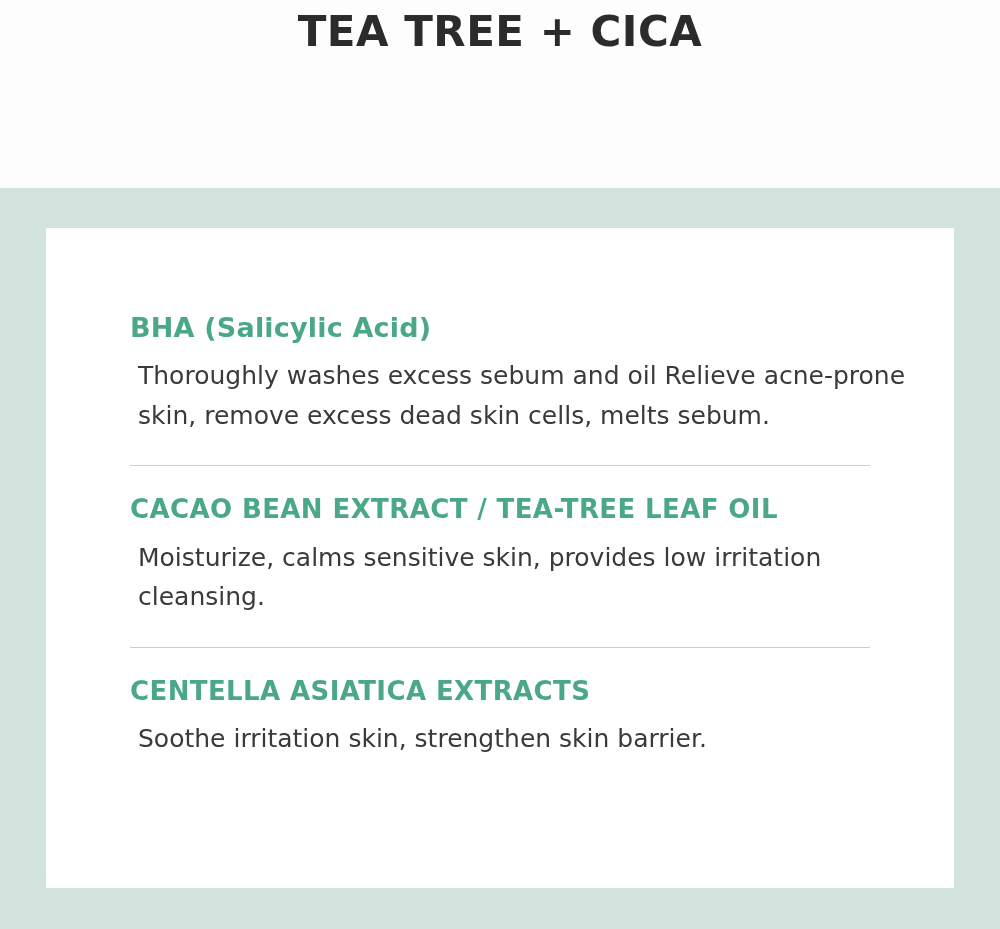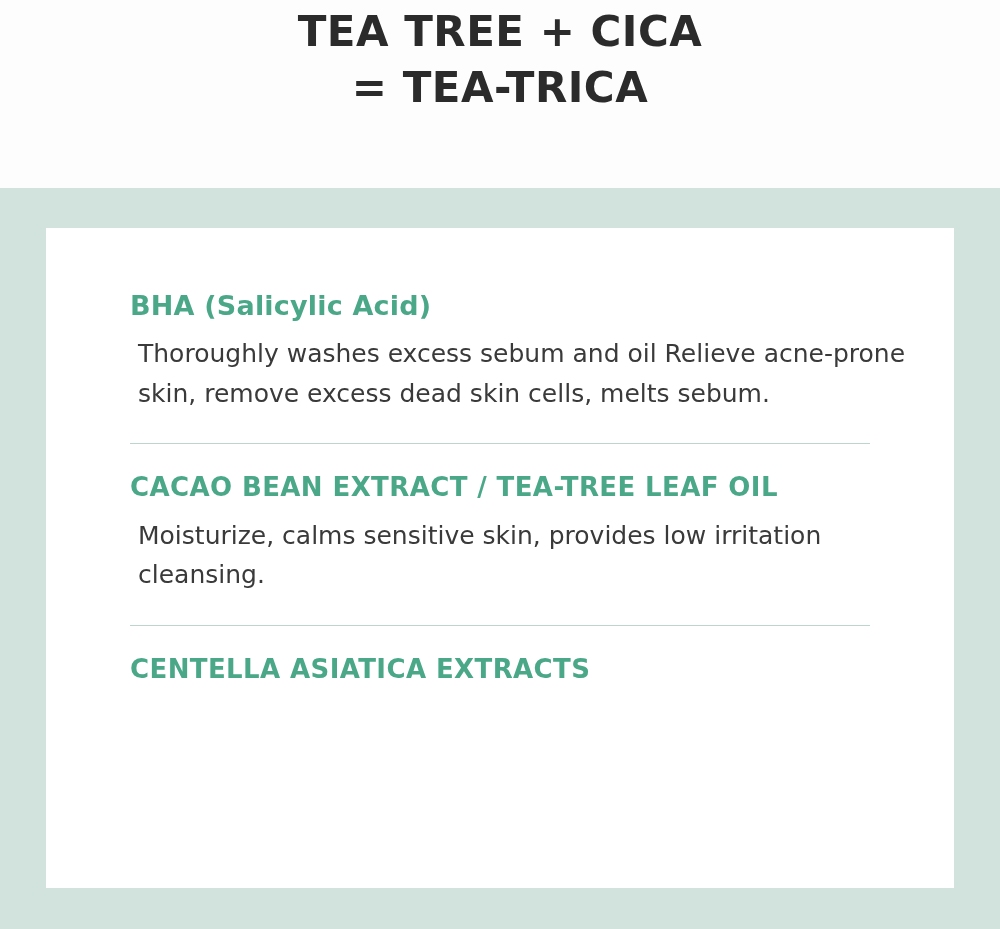--- a/index.html
+++ b/index.html
@@ -53,21 +53,21 @@
   .card {
     position: absolute;
     left: 46px;
     top: 228px;
     width: 908px;
     height: 660px;
     background: #ffffff;
     box-sizing: border-box;
   }
   .card-inner {
-    padding: 62px 40px 0 84px;
+    padding: 84px 40px 0 84px;
   }
   .section {
     margin-bottom: 0;
   }
   .section-title {
     color: #4aa888;
     font-weight: bold;
     font-size: 27px;
     line-height: 1.2;
     letter-spacing: 0.2px;
@@ -97,21 +97,20 @@
     margin-top: 10px;
   }
 </style>
 </head>
 <body>
 
 <div class="page">
 
   <div class="header">
     <div class="header-line">TEA TREE + CICA</div>
-    <div class="header-line">= TEA-TRICA</div>
   </div>
 
   <div class="body-band"></div>
 
   <div class="card">
     <div class="card-inner">
 
       <div class="section sec-1">
         <p class="section-title">BHA (Salicylic Acid)</p>
         <p class="section-body">Thoroughly washes excess sebum and oil Relieve acne-prone skin, remove excess dead skin cells, melts sebum.</p>
@@ -121,18 +120,19 @@
 
       <div class="section sec-2">
         <p class="section-title">CACAO BEAN EXTRACT / TEA-TREE LEAF OIL</p>
         <p class="section-body">Moisturize, calms sensitive skin, provides low irritation cleansing.</p>
       </div>
 
       <hr class="divider">
 
       <div class="section sec-3">
         <p class="section-title">CENTELLA ASIATICA EXTRACTS</p>
+        <p class="section-body">Soothe irritation skin, strengthen skin barrier.</p>
       </div>
 
     </div>
   </div>
 
 </div>
 
 </body></html>

